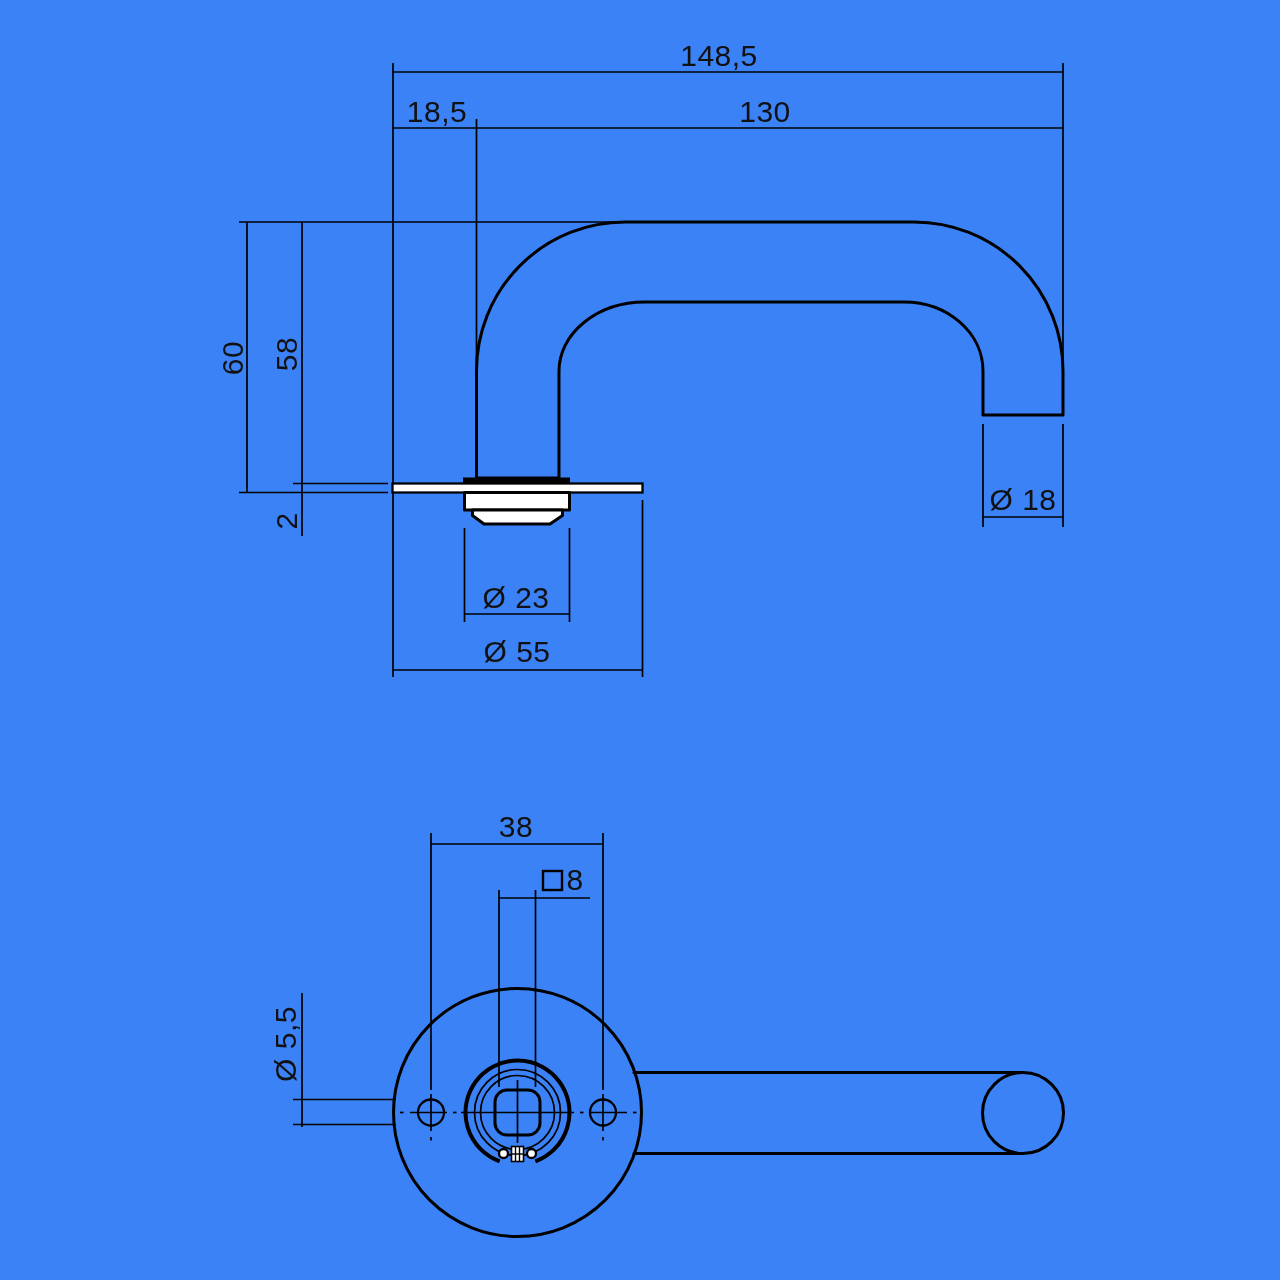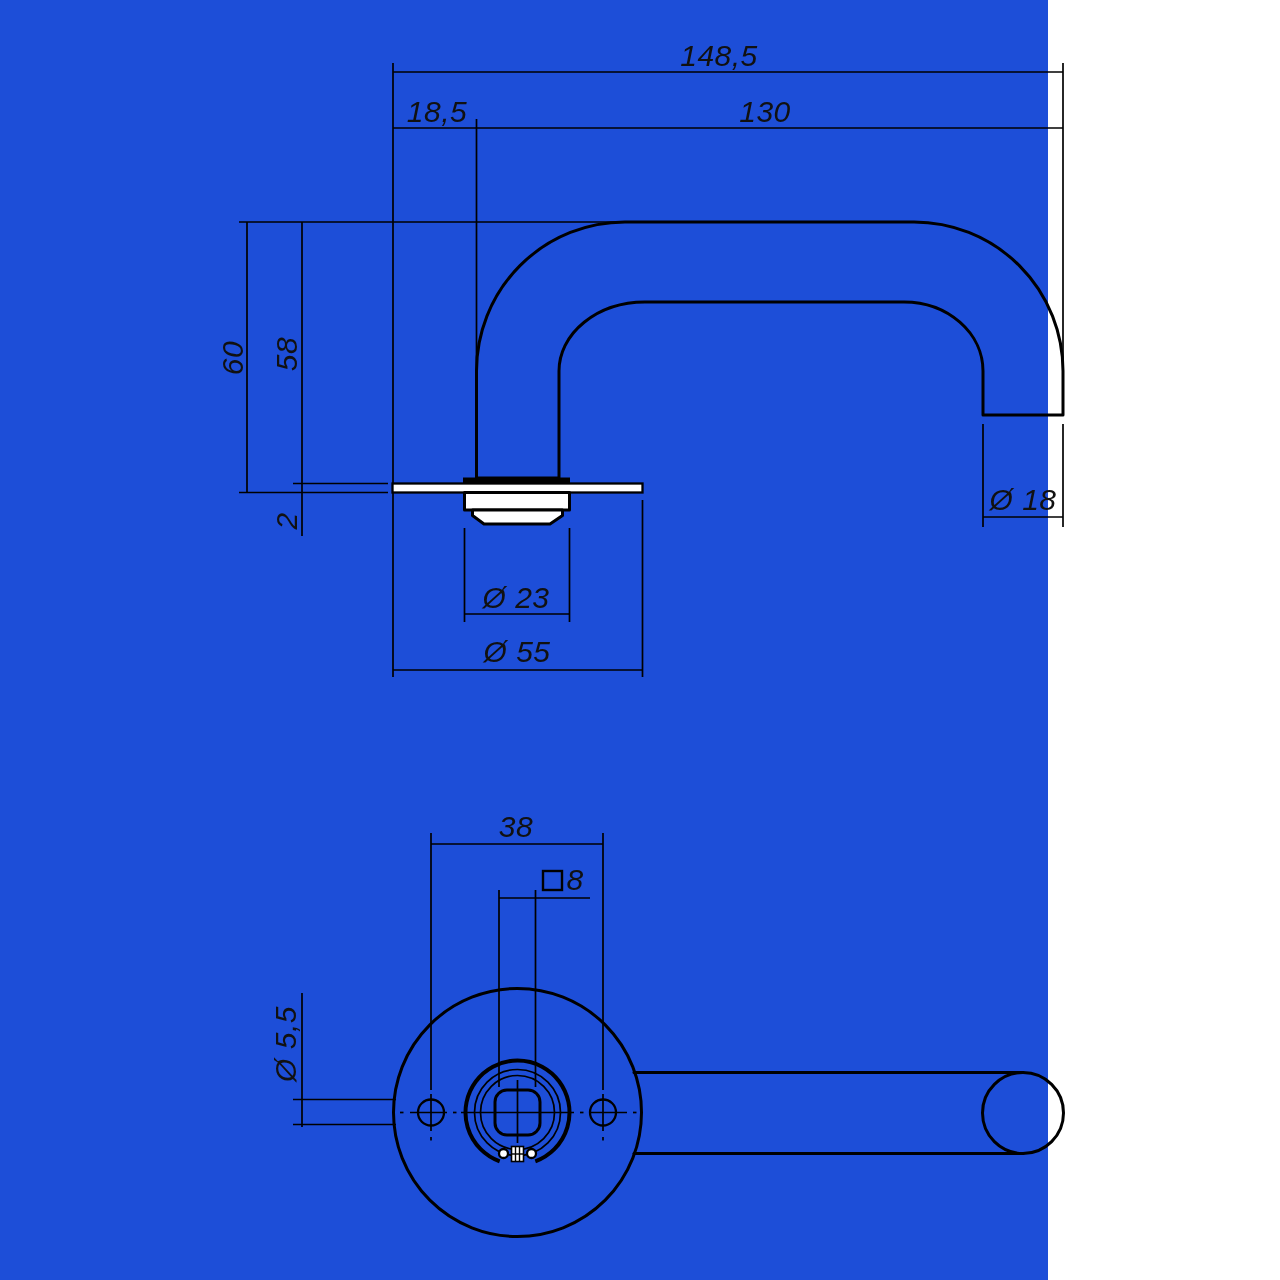--- a/index.html
+++ b/index.html
@@ -1,16 +1,16 @@
 <!DOCTYPE html>
 <html><head>
 <meta charset="utf-8">
 <style>
   html,body{margin:0;padding:0;background:#ffffff;}
-  .canvas{width:1048px;height:1280px;background:#1d4ed8;position:relative;font-style:italic;}
+  .canvas{width:1280px;height:1280px;background:#3b82f6;position:relative;}
   svg{display:block;}
   .outline{stroke:#000000;stroke-width:3;fill:none;stroke-linejoin:round;stroke-linecap:round;}
   .outline-thick{stroke:#000000;stroke-width:4;fill:none;}
   .thin{stroke:#000000;stroke-width:1.7;fill:none;stroke-linecap:butt;}
   .mid{stroke:#000000;stroke-width:2.3;fill:none;}
   .whitefill{fill:#ffffff;}
   .blackfill{fill:#000000;stroke:none;}
   .dimtext{font-family:"Liberation Sans","DejaVu Sans",sans-serif;font-size:30px;fill:#111111;letter-spacing:0.5px;}
 </style>
 </head>

